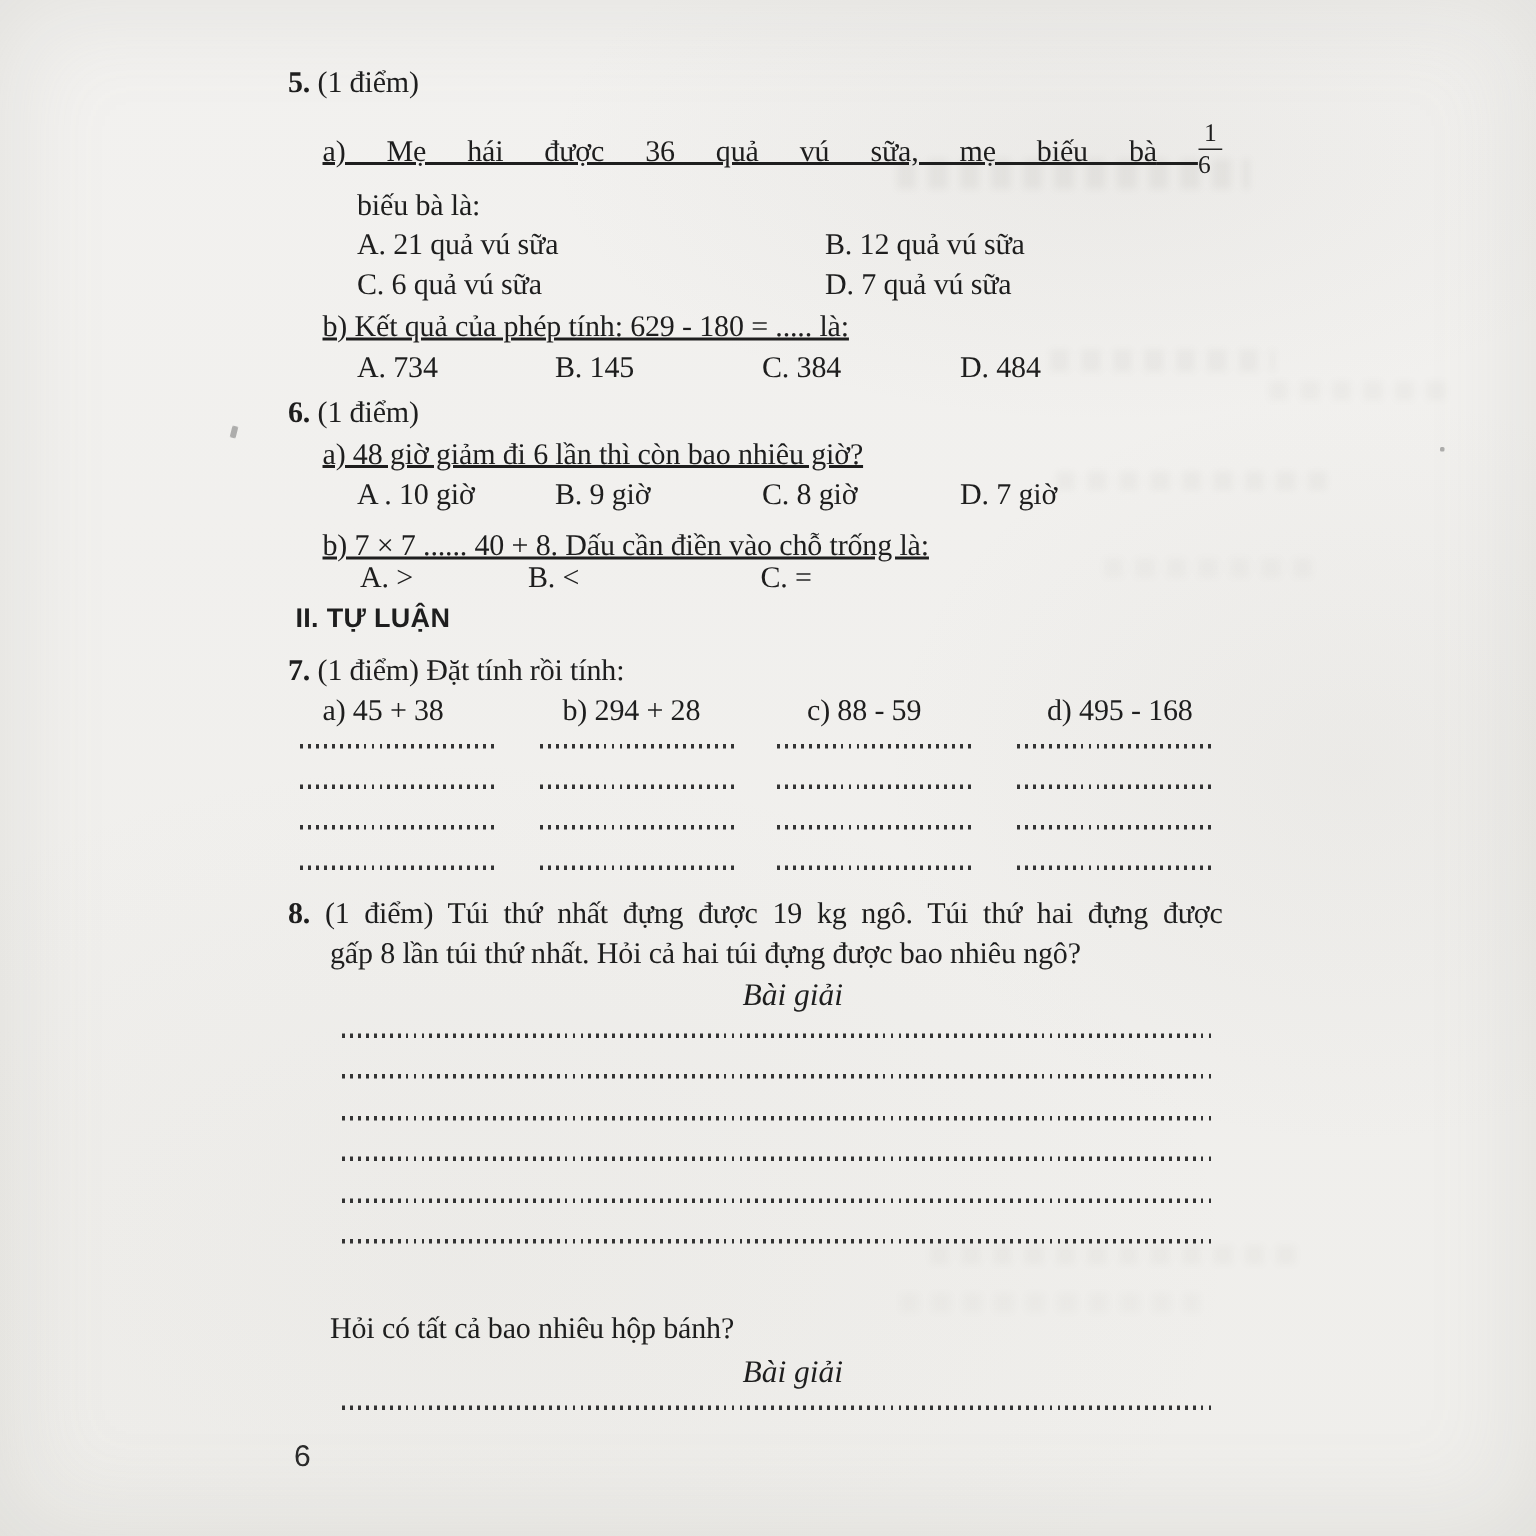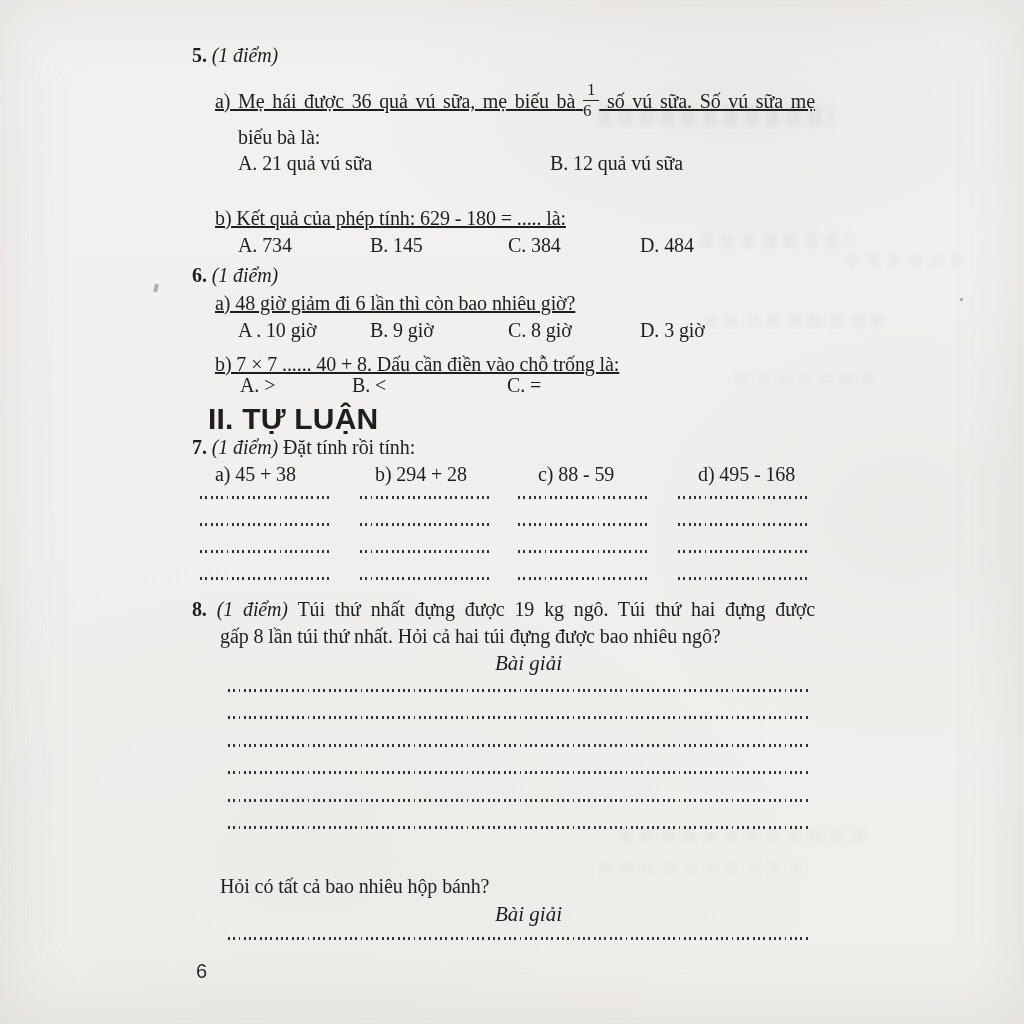--- a/index.html
+++ b/index.html
@@ -17,30 +17,30 @@
   .content{position:absolute;left:192px;top:0;width:623px;height:1024px;}
   .row{position:absolute;left:0;width:623px;height:27px;line-height:27px;
        font-size:20px;white-space:nowrap;letter-spacing:-0.1px;}
   .jline{position:absolute;left:0;width:623px;height:27px;line-height:27px;
        font-size:20px;text-align:justify;text-align-last:justify;overflow:hidden;
        letter-spacing:-0.15px;word-spacing:-0.5px;}
   .fracline{position:absolute;left:0;width:623px;height:50px;line-height:50px;
        font-size:20px;text-align:justify;text-align-last:justify;overflow:hidden;
        letter-spacing:-0.1px;}
   .qnum{font-weight:bold;}
-  .pts{font-style:italic;}
+  .pts{}
   .ind1{padding-left:23px;box-sizing:border-box;text-decoration:underline;}
   .ind2{padding-left:46px;box-sizing:border-box;}
   .opt{position:absolute;top:0;white-space:nowrap;}
   .frac{display:inline-block;vertical-align:middle;text-align:center;
         font-size:17px;line-height:1.08;position:relative;top:-3px;}
   .frac .fn{display:block;border-bottom:1.5px solid #222;padding:0 4px 1px;}
   .frac .fd{display:block;padding-top:1px;}
-  .heading{position:absolute;left:16px;font-family:"Liberation Sans","DejaVu Sans",sans-serif;
-        font-weight:bold;font-size:30px;letter-spacing:.2px;}
+  .heading{position:absolute;left:5px;font-family:"Liberation Sans","DejaVu Sans",sans-serif;
+        font-weight:bold;font-size:18px;letter-spacing:.2px;}
   .solution{position:absolute;left:0;width:623px;height:27px;line-height:27px;
         text-align:center;font-style:italic;font-size:21px;
         padding-left:50px;box-sizing:border-box;}
   .dots{position:absolute;height:3px;
         background:repeating-linear-gradient(90deg,#333 0 1.9px,transparent 1.9px 5.3px);}
   .dots-s{left:8px;width:130px;}
   .dots-l{left:36px;width:580px;}
   .pagenum{position:absolute;left:4px;top:960px;font-family:"Liberation Sans","DejaVu Sans",sans-serif;
         font-size:20px;color:#2a2a2a;}
   
@@ -66,48 +66,51 @@
   <div class="content">
 
     <div class="row" style="top:42px">
       <span class="qnum">5.</span>
       <span class="pts">(1 điểm)</span>
     </div>
 
     <div class="fracline ind1" style="top:76px">
       <span>a) Mẹ hái được 36 quả vú sữa, mẹ biếu bà</span>
       <span class="frac"><span class="fn">1</span><span class="fd">6</span></span>
-      <span>số vú sữa. Số vú sữa mẹ</span>
     </div>
 
     <div class="row ind2" style="top:124px">biếu bà là:</div>
 
     <div class="row" style="top:150px">
       <span class="opt" style="left:46px">A. 21 quả vú sữa</span>
       <span class="opt" style="left:358px">B. 12 quả vú sữa</span>
+    </div>
+    <div class="row" style="top:177px">
+      <span class="opt" style="left:46px">C. 6 quả vú sữa</span>
+      <span class="opt" style="left:358px">D. 7 quả vú sữa</span>
     </div>
 
     <div class="row ind1" style="top:205px">b) Kết quả của phép tính: 629 - 180 = ..... là:</div>
     <div class="row" style="top:232px">
       <span class="opt" style="left:46px">A. 734</span>
       <span class="opt" style="left:178px">B. 145</span>
       <span class="opt" style="left:316px">C. 384</span>
       <span class="opt" style="left:448px">D. 484</span>
     </div>
 
     <div class="row" style="top:262px">
       <span class="qnum">6.</span>
       <span class="pts">(1 điểm)</span>
     </div>
     <div class="row ind1" style="top:290px">a) 48 giờ giảm đi 6 lần thì còn bao nhiêu giờ?</div>
     <div class="row" style="top:317px">
       <span class="opt" style="left:46px">A . 10 giờ</span>
       <span class="opt" style="left:178px">B. 9 giờ</span>
       <span class="opt" style="left:316px">C. 8 giờ</span>
-      <span class="opt" style="left:448px">D. 3 giờ</span>
+      <span class="opt" style="left:448px">D. 7 giờ</span>
     </div>
     <div class="row ind1" style="top:351px">b) 7 × 7 ...... 40 + 8. Dấu cần điền vào chỗ trống là:</div>
     <div class="row" style="top:372px">
       <span class="opt" style="left:48px">A. &gt;</span>
       <span class="opt" style="left:160px">B. &lt;</span>
       <span class="opt" style="left:315px">C. =</span>
     </div>
 
     <div class="heading" style="top:402px">II. TỰ LUẬN</div>
 

